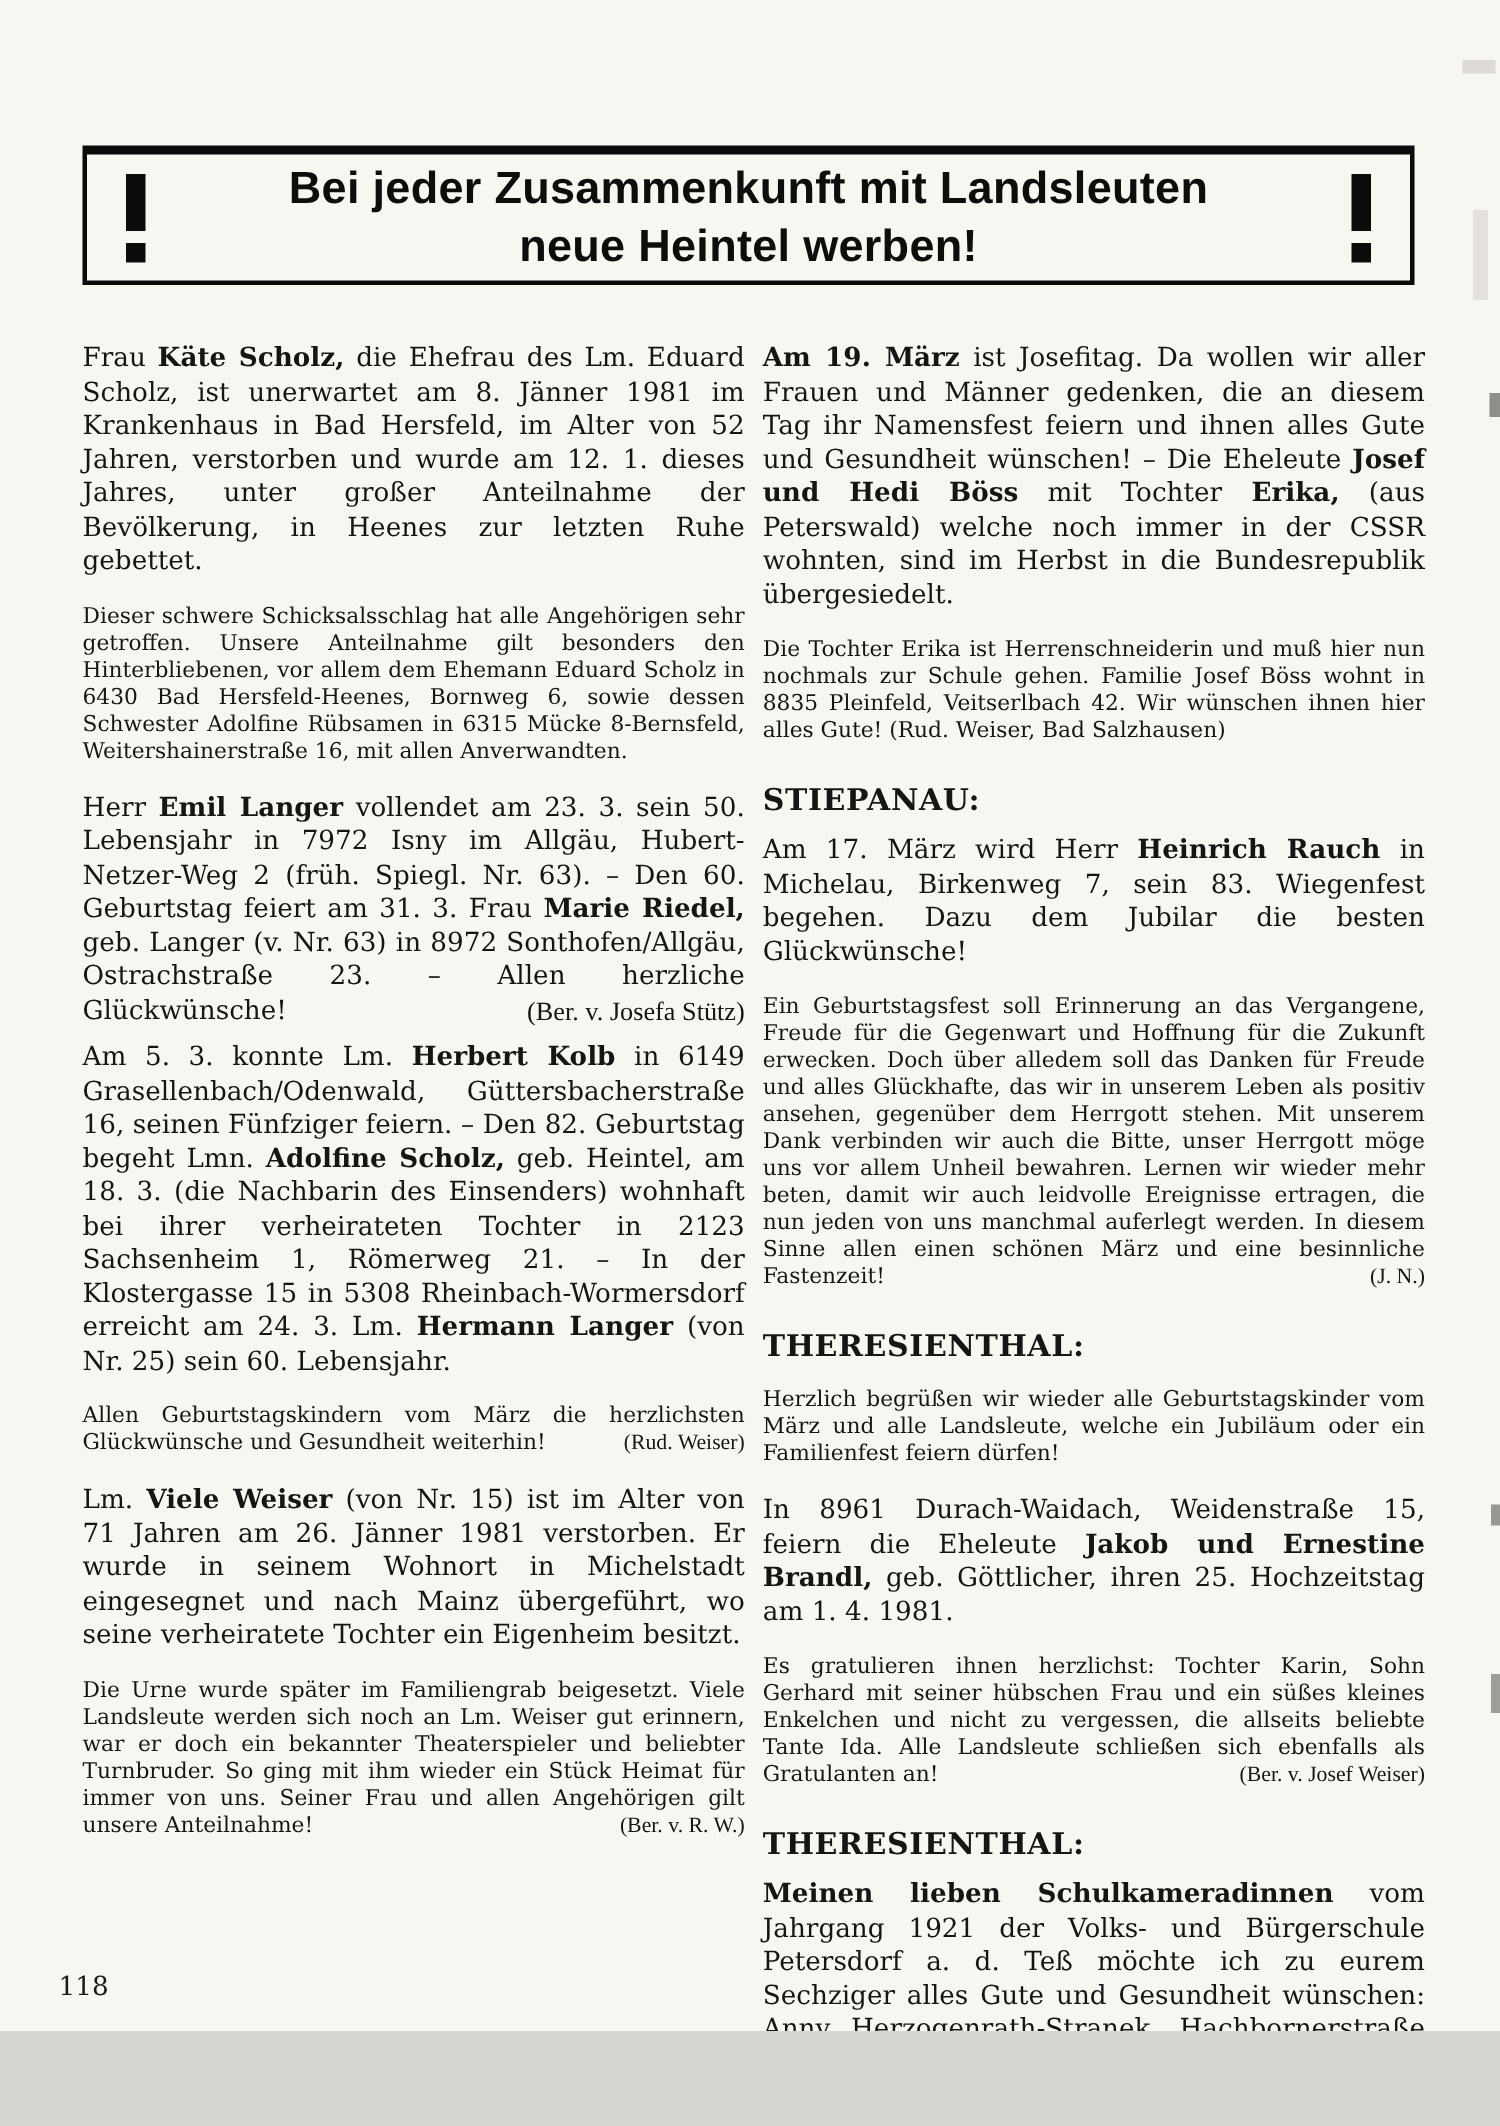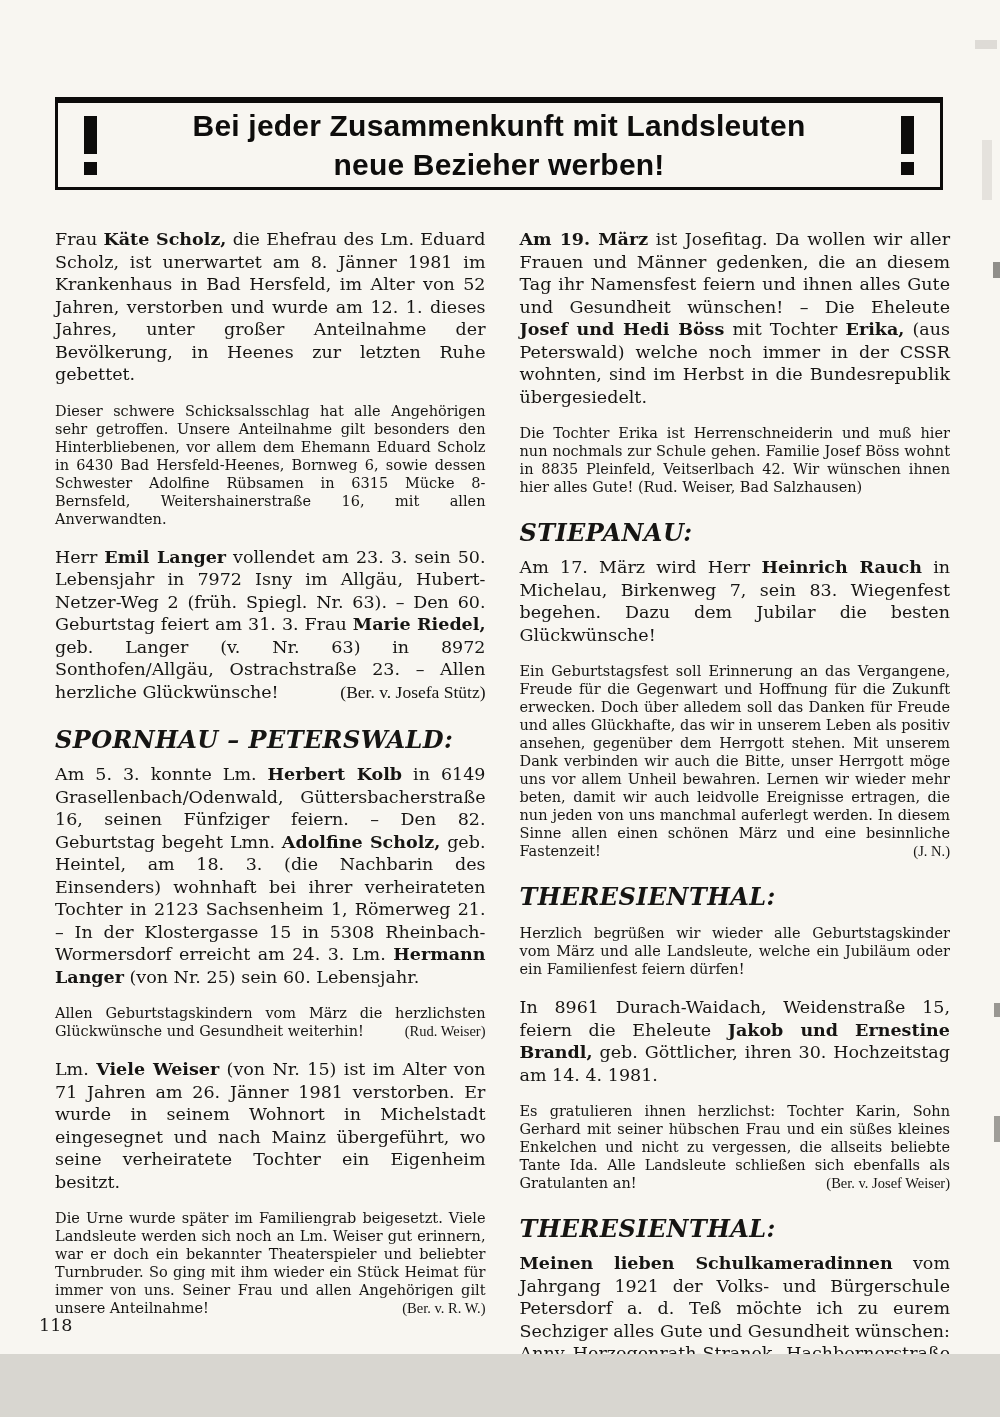--- a/index.html
+++ b/index.html
@@ -22,34 +22,34 @@
   .excl-dot { width:13px; height:13px; background:#0d0c0b; margin-top:8px; }
   .banner-text {
     flex:1; text-align:center;
     font-family:"Liberation Sans","DejaVu Sans",sans-serif;
     font-weight:bold; font-size:30px; line-height:39px; color:#0e0d0c;
     letter-spacing:0.2px;
   }
   
   .content {
     position:absolute; left:55px; top:228px; width:895px;
-    display:flex; gap:34px;
+    display:flex; gap:12px;
   }
   .col { flex:1; min-width:0; text-align:justify; hyphens:auto; }
   .col p { hyphens:auto; }
   .b-para {
     margin:0 0 9px; font-size:17.5px; line-height:22.5px;
   }
   .b-small {
     margin:16px 0 18px; font-size:14.5px; line-height:18px;
   }
   .b-para::after, .b-small::after { content:""; display:block; clear:both; }
   .b-heading {
-    margin:26px 0 12px; font-size:24px; line-height:22px;
-    font-weight:bold; letter-spacing:0.4px;font-style:italic;
+    margin:26px 0 12px; font-size:20px; line-height:22px;
+    font-weight:bold; letter-spacing:0.4px;
   }
   .col > :first-child { margin-top:0; }
   strong { font-weight:bold; }
   .attribution { float:right;font-family:Liberation Serif, serif; }
   
   .page-number {
     position:absolute; left:39px; top:1315px;
     font-size:17.5px; color:#1a1918;
   }
   
@@ -65,48 +65,47 @@
 
 <div class="page">
 
   <div class="banner">
     <div class="excl">
       <div class="excl-bar"></div>
       <div class="excl-dot"></div>
     </div>
     <div class="banner-text">
       <div>Bei jeder Zusammenkunft mit Landsleuten</div>
-      <div>neue Bezieher werben!</div>
+      <div>neue Heintel werben!</div>
     </div>
     <div class="excl">
       <div class="excl-bar"></div>
       <div class="excl-dot"></div>
     </div>
   </div>
 
   <div class="content">
     <div class="col">
         <p class="b-para"><span>Frau </span><strong>Käte Scholz,</strong><span> die Ehefrau des Lm. Eduard Scholz, ist unerwartet am 8. Jänner 1981 im Krankenhaus in Bad Hersfeld, im Alter von 52 Jahren, verstorben und wurde am 12. 1. dieses Jahres, unter großer Anteilnahme der Bevölkerung, in Heenes zur letzten Ruhe gebettet.</span></p>
         <p class="b-small"><span>Dieser schwere Schicksalsschlag hat alle Angehörigen sehr getroffen. Unsere Anteilnahme gilt besonders den Hinterbliebenen, vor allem dem Ehemann Eduard Scholz in 6430 Bad Hersfeld-Heenes, Bornweg 6, sowie dessen Schwester Adolfine Rübsamen in 6315 Mücke 8-Bernsfeld, Weitershainerstraße 16, mit allen Anverwandten.</span></p>
         <p class="b-para"><span>Herr </span><strong>Emil Langer</strong><span> vollendet am 23. 3. sein 50. Lebensjahr in 7972 Isny im Allgäu, Hubert-Netzer-Weg 2 (früh. Spiegl. Nr. 63). – Den 60. Geburtstag feiert am 31. 3. Frau </span><strong>Marie Riedel,</strong><span> geb. Langer (v. Nr. 63) in 8972 Sonthofen/Allgäu, Ostrachstraße 23. – Allen herzliche Glückwünsche! </span><span class="attribution">(Ber. v. Josefa Stütz)</span></p>
-        <h3 class="b-heading">SPORNHAU – PETERSWALD:</h3>
         <p class="b-para"><span>Am 5. 3. konnte Lm. </span><strong>Herbert Kolb</strong><span> in 6149 Grasellenbach/Odenwald, Güttersbacherstraße 16, seinen Fünfziger feiern. – Den 82. Geburtstag begeht Lmn. </span><strong>Adolfine Scholz,</strong><span> geb. Heintel, am 18. 3. (die Nachbarin des Einsenders) wohnhaft bei ihrer verheirateten Tochter in 2123 Sachsenheim 1, Römerweg 21. – In der Klostergasse 15 in 5308 Rheinbach-Wormersdorf erreicht am 24. 3. Lm. </span><strong>Hermann Langer</strong><span> (von Nr. 25) sein 60. Lebensjahr.</span></p>
         <p class="b-small"><span>Allen Geburtstagskindern vom März die herzlichsten Glückwünsche und Gesundheit weiterhin! </span><span class="attribution">(Rud. Weiser)</span></p>
         <p class="b-para"><span>Lm. </span><strong>Viele Weiser</strong><span> (von Nr. 15) ist im Alter von 71 Jahren am 26. Jänner 1981 verstorben. Er wurde in seinem Wohnort in Michelstadt eingesegnet und nach Mainz übergeführt, wo seine verheiratete Tochter ein Eigenheim besitzt.</span></p>
         <p class="b-small"><span>Die Urne wurde später im Familiengrab beigesetzt. Viele Landsleute werden sich noch an Lm. Weiser gut erinnern, war er doch ein bekannter Theaterspieler und beliebter Turnbruder. So ging mit ihm wieder ein Stück Heimat für immer von uns. Seiner Frau und allen Angehörigen gilt unsere Anteilnahme! </span><span class="attribution">(Ber. v. R. W.)</span></p>
       </div>
     <div class="col">
         <p class="b-para"><strong>Am 19. März</strong><span> ist Josefitag. Da wollen wir aller Frauen und Männer gedenken, die an diesem Tag ihr Namensfest feiern und ihnen alles Gute und Gesundheit wünschen! – Die Eheleute </span><strong>Josef und Hedi Böss</strong><span> mit Tochter </span><strong>Erika,</strong><span> (aus Peterswald) welche noch immer in der CSSR wohnten, sind im Herbst in die Bundesrepublik übergesiedelt.</span></p>
         <p class="b-small"><span>Die Tochter Erika ist Herrenschneiderin und muß hier nun nochmals zur Schule gehen. Familie Josef Böss wohnt in 8835 Pleinfeld, Veitserlbach 42. Wir wünschen ihnen hier alles Gute! (Rud. Weiser, Bad Salzhausen)</span></p>
         <h3 class="b-heading">STIEPANAU:</h3>
         <p class="b-para"><span>Am 17. März wird Herr </span><strong>Heinrich Rauch</strong><span> in Michelau, Birkenweg 7, sein 83. Wiegenfest begehen. Dazu dem Jubilar die besten Glückwünsche!</span></p>
         <p class="b-small"><span>Ein Geburtstagsfest soll Erinnerung an das Vergangene, Freude für die Gegenwart und Hoffnung für die Zukunft erwecken. Doch über alledem soll das Danken für Freude und alles Glückhafte, das wir in unserem Leben als positiv ansehen, gegenüber dem Herrgott stehen. Mit unserem Dank verbinden wir auch die Bitte, unser Herrgott möge uns vor allem Unheil bewahren. Lernen wir wieder mehr beten, damit wir auch leidvolle Ereignisse ertragen, die nun jeden von uns manchmal auferlegt werden. In diesem Sinne allen einen schönen März und eine besinnliche Fastenzeit! </span><span class="attribution">(J. N.)</span></p>
         <h3 class="b-heading">THERESIENTHAL:</h3>
         <p class="b-small"><span>Herzlich begrüßen wir wieder alle Geburtstagskinder vom März und alle Landsleute, welche ein Jubiläum oder ein Familienfest feiern dürfen!</span></p>
-        <p class="b-para"><span>In 8961 Durach-Waidach, Weidenstraße 15, feiern die Eheleute </span><strong>Jakob und Ernestine Brandl,</strong><span> geb. Göttlicher, ihren 30. Hochzeitstag am 14. 4. 1981.</span></p>
+        <p class="b-para"><span>In 8961 Durach-Waidach, Weidenstraße 15, feiern die Eheleute </span><strong>Jakob und Ernestine Brandl,</strong><span> geb. Göttlicher, ihren 25. Hochzeitstag am 1. 4. 1981.</span></p>
         <p class="b-small"><span>Es gratulieren ihnen herzlichst: Tochter Karin, Sohn Gerhard mit seiner hübschen Frau und ein süßes kleines Enkelchen und nicht zu vergessen, die allseits beliebte Tante Ida. Alle Landsleute schließen sich ebenfalls als Gratulanten an! </span><span class="attribution">(Ber. v. Josef Weiser)</span></p>
         <h3 class="b-heading">THERESIENTHAL:</h3>
         <p class="b-para"><strong>Meinen lieben Schulkameradinnen</strong><span> vom Jahrgang 1921 der Volks- und Bürgerschule Petersdorf a. d. Teß möchte ich zu eurem Sechziger alles Gute und Gesundheit wünschen: Anny Herzogenrath-Stranek, Hachbornerstraße 35 in 6301 Staufenberg 3, bei</span></p>
       </div>
   </div>
 
   <div class="page-number">118</div>
 
   <div class="artifact a1"></div>
   <div class="artifact a2"></div>

